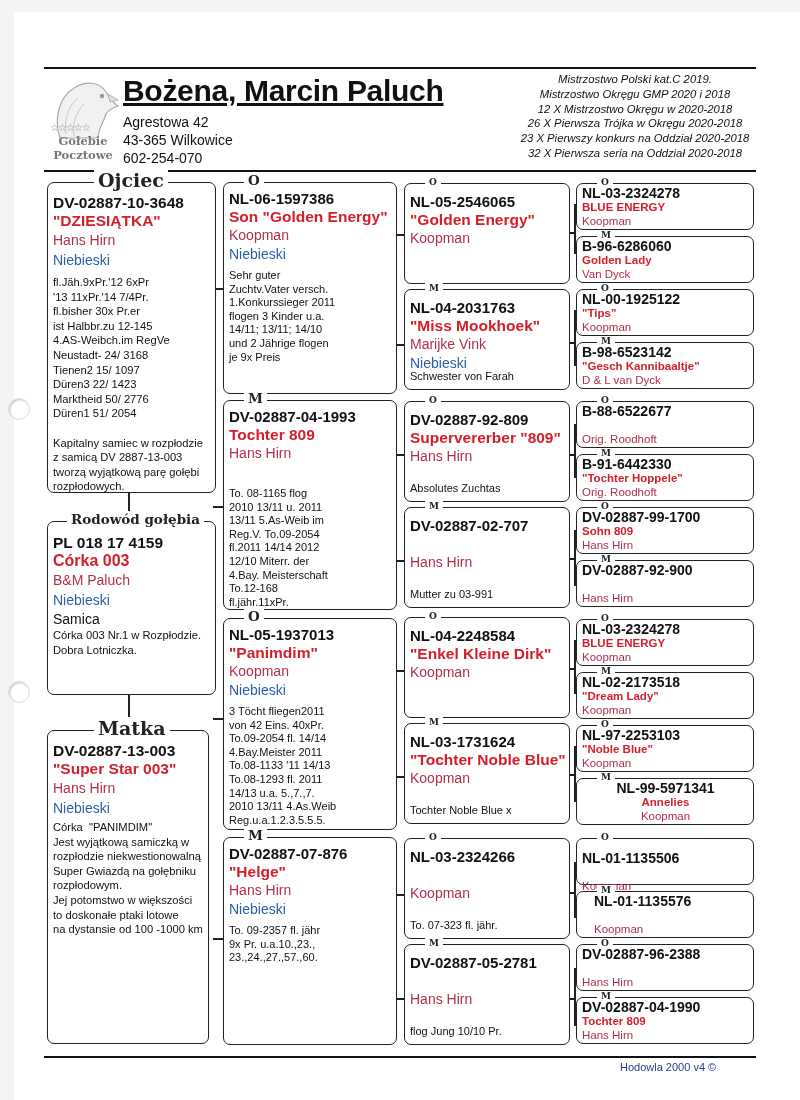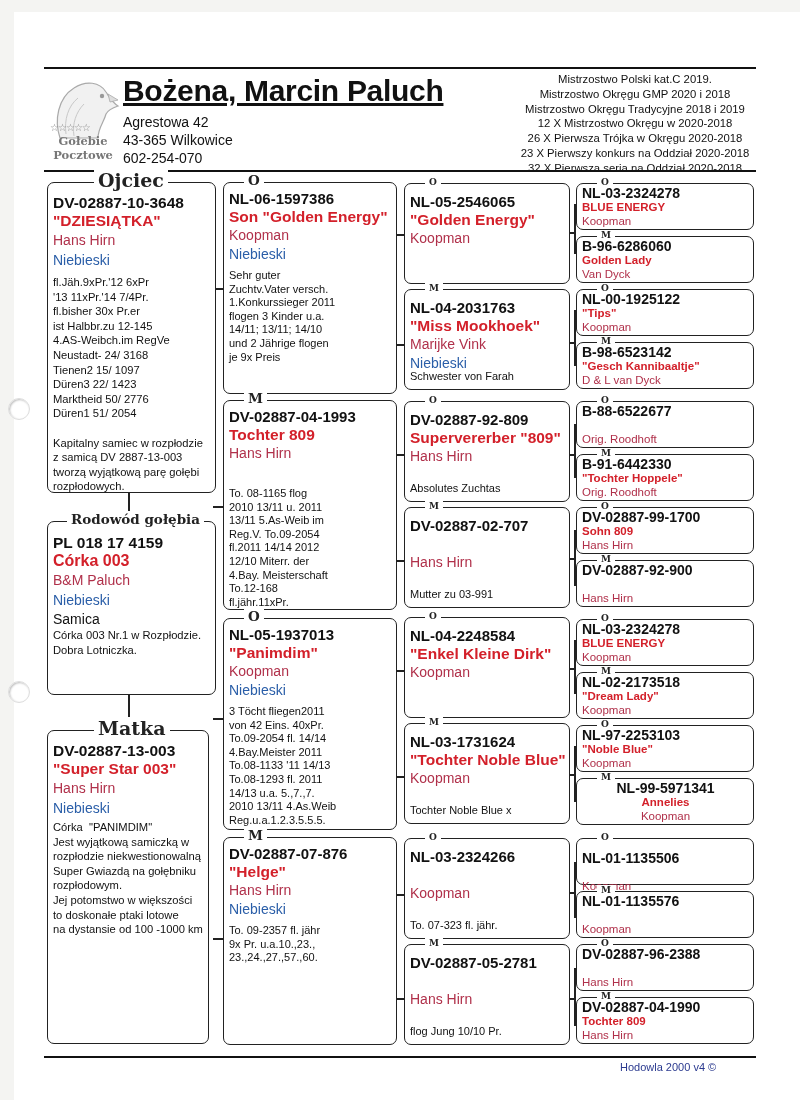--- a/index.html
+++ b/index.html
@@ -9,21 +9,21 @@
   .hole { position:absolute; left:8px; width:20px; height:20px; border-radius:50%; background:#fff;
           box-shadow: inset 1px 1px 2px rgba(0,0,0,0.25); border:1px solid #ddd; }
   .hr { position:absolute; height:2px; background:#111; }
   .header-title { position:absolute; left:123px; top:74px; font-size:30px; font-weight:bold;
                   text-decoration:underline; letter-spacing:-0.3px; white-space:nowrap; }
   .addr { position:absolute; left:123px; font-size:14px; white-space:nowrap; }
   .logo { position:absolute; left:48px; top:76px; width:72px; height:92px; }
   .logo-stars { position:absolute; left:50px; top:122px; font-size:10px; color:#888; letter-spacing:-1px; }
   .logo-text { position:absolute; left:46px; top:134px; width:74px; text-align:center;
                font-family:"DejaVu Serif", serif; font-size:11.5px; font-weight:bold; color:#777; line-height:14px; }
-  .achv { position:absolute; left:500px; top:72px; width:270px; font-size:11.3px; line-height:14.8px; text-align:center; }
+  .achv { position:absolute; left:500px; top:72px; width:270px; font-size:11.3px; line-height:14.8px; text-align:center;font-style:italic; }
   .achv div { white-space:nowrap; }
 
   .box { position:absolute; border:1.6px solid #222; border-radius:7px; background:#fff; box-sizing:border-box; }
   .box .lbl { position:absolute; top:-9px; background:#fff; padding:0 4px;
               font-family:"DejaVu Serif", serif; font-weight:bold; color:#222; line-height:14px; }
   .lbl.big { font-size:19px; top:-14px; line-height:22px; }
   .lbl.med { font-size:13.5px; top:-11px; line-height:16px; }
   .lbl.small { font-size:9px; top:-7px; line-height:10px; }
   .inner { position:absolute; left:5px; top:3px; right:4px; }
   .id { font-weight:bold; white-space:nowrap; }
@@ -79,21 +79,20 @@
 </div>
 
 <div class="header-title">Bożena, Marcin Paluch</div>
 <div class="addr" style="top:114px">Agrestowa 42</div>
 <div class="addr" style="top:132px">43-365 Wilkowice</div>
 <div class="addr" style="top:150px">602-254-070</div>
 
 <div class="achv">
   <div>Mistrzostwo Polski kat.C 2019.</div>
   <div>Mistrzostwo Okręgu GMP 2020 i 2018</div>
-  <div>Mistrzostwo Okręgu Tradycyjne 2018 i 2019</div>
   <div>12 X Mistrzostwo Okręgu  w 2020-2018</div>
   <div>26 X  Pierwsza Trójka w Okręgu 2020-2018</div>
   <div>23 X  Pierwszy konkurs na Oddział 2020-2018</div>
   <div>32 X  Pierwsza  seria na Oddział 2020-2018</div>
 </div>
 <div class="hr" style="left:44px; top:170px; width:712px;"></div>
 
 <div class="conn" style="left:128px; top:492px; width:2px; height:30px;"></div>
 <div class="conn" style="left:128px; top:694px; width:2px; height:32px;"></div>
 <div class="conn" style="left:213px; top:288px; width:10px; height:2px;"></div>
@@ -419,21 +418,21 @@
 <div class="box g4" style="left:576px; top:838px; width:178px; height:47px;">
   <span class="lbl small" style="left:20px;">O</span>
   <div class="inner" style="top:12px;">
     <div class="id">NL-01-1135506</div>
     <div class="name spacer"></div>
     <div class="breeder">Koopman</div>
   </div>
 </div>
 <div class="box g4" style="left:576px; top:891px; width:178px; height:47px;">
   <span class="lbl small" style="left:20px;">M</span>
-  <div class="inner" style="top:2px;">
+  <div class="inner" style="top:2px;margin-left:12px;">
     <div class="id">NL-01-1135576</div>
     <div class="name spacer"></div>
     <div class="breeder">Koopman</div>
   </div>
 </div>
 <div class="box g4" style="left:576px; top:944px; width:178px; height:47px;">
   <span class="lbl small" style="left:20px;">O</span>
   <div class="inner" style="top:2px;">
     <div class="id">DV-02887-96-2388</div>
     <div class="name spacer"></div>

